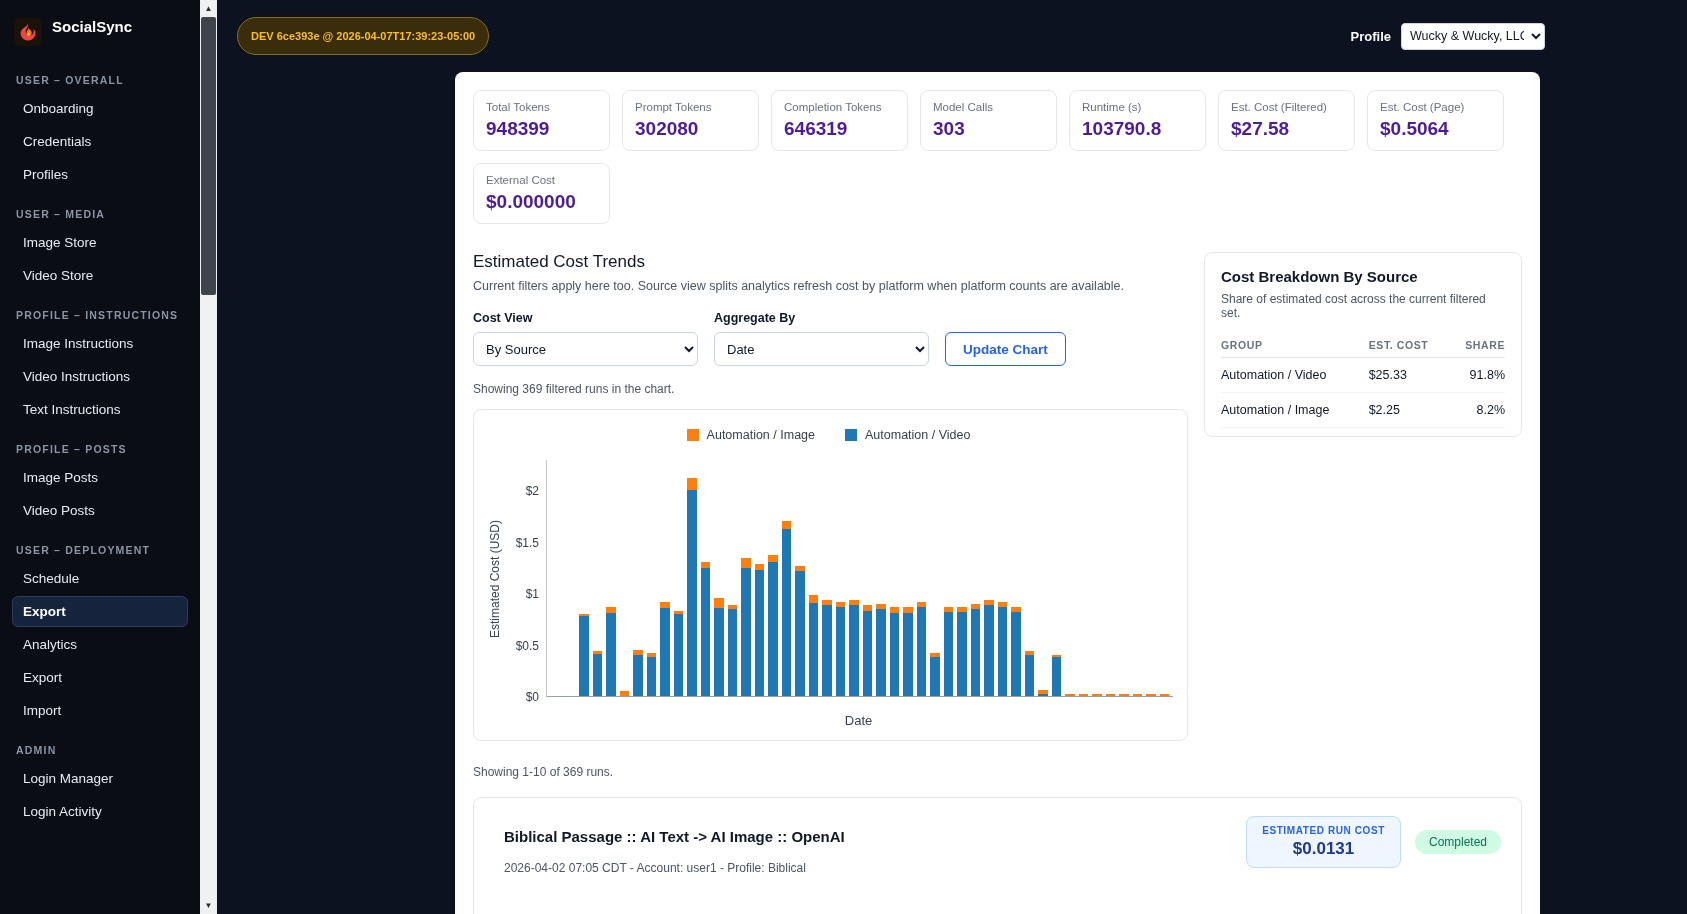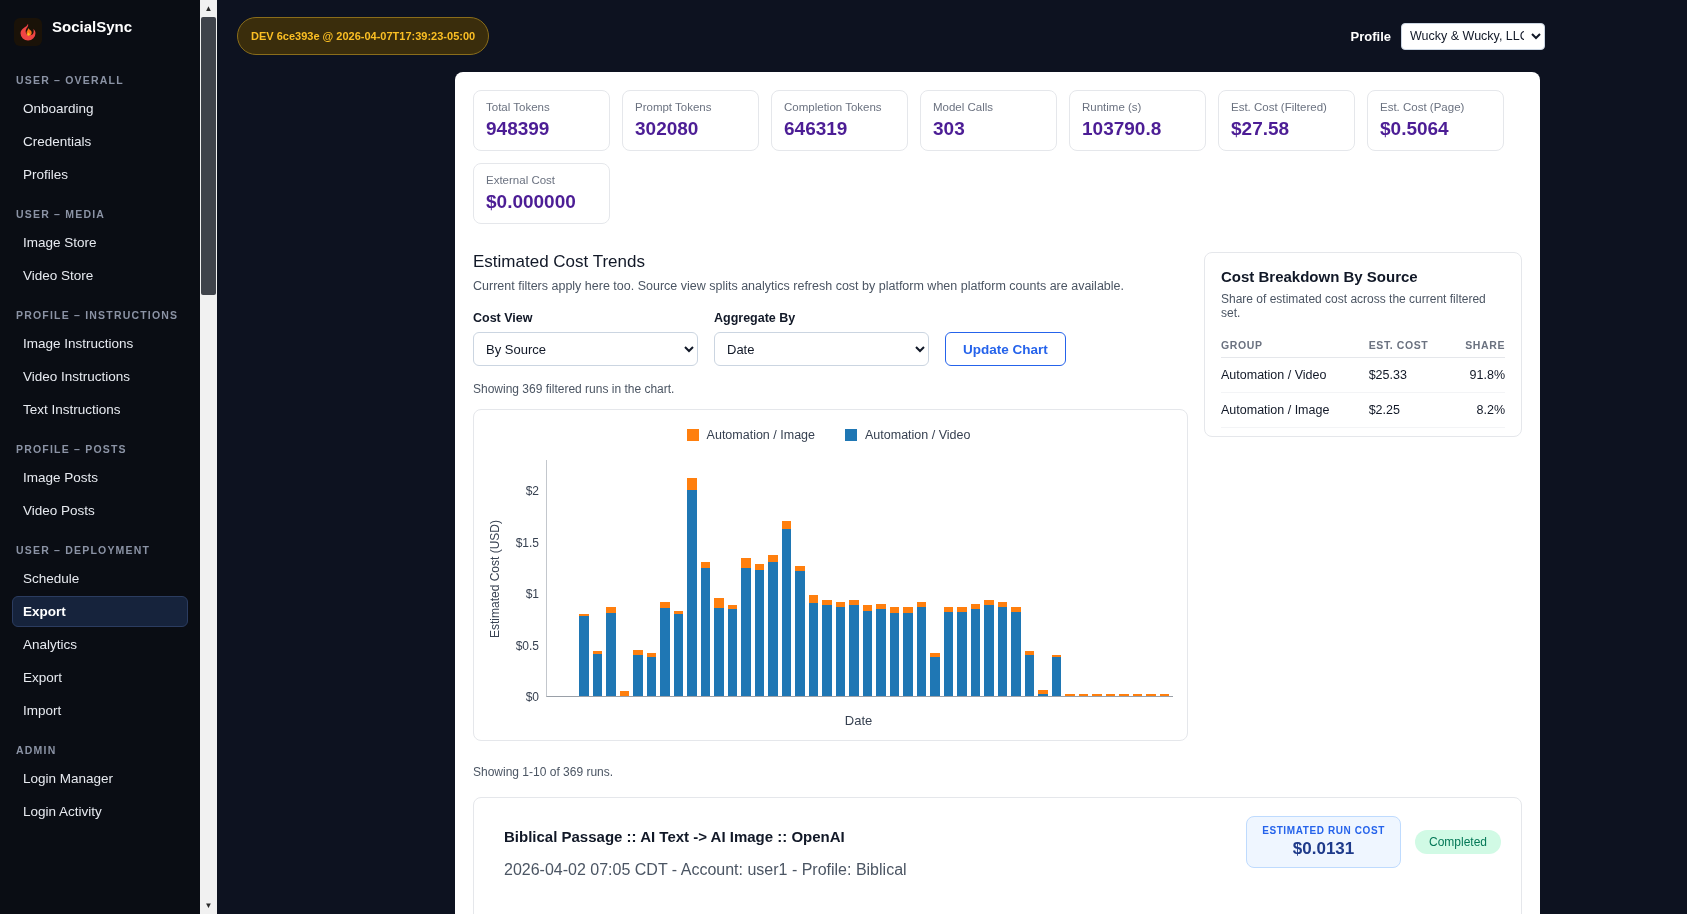--- a/index.html
+++ b/index.html
@@ -187,21 +187,21 @@
   .runs-section { margin-top:24px; }
   .runs-showing { font-size:12px; color:#4b5563; margin-bottom:18px; }
   .run-card {
     border:1px solid #e5e7eb; border-radius:8px;
     padding:18px 20px; background:#fff;
     display:flex; justify-content:space-between; align-items:flex-start;
     min-height:150px;
   }
   .run-left { padding-top:12px; padding-left:10px; }
   .run-title { font-size:15px; font-weight:700; color:#111827; margin-bottom:16px; }
-  .run-meta { font-size:16px; color:#4b5563; }
+  .run-meta { font-size:12px; color:#4b5563; }
   .run-right { display:flex; align-items:center; gap:14px; }
   .run-cost-box {
     background:#eff6ff; border:1px solid #bfdbfe; border-radius:8px;
     padding:8px 15px; text-align:center;
   }
   .run-cost-label { font-size:10px; font-weight:700; color:#2563eb; letter-spacing:0.6px; text-transform:uppercase; }
   .run-cost-value { font-size:17px; font-weight:800; color:#1e3a8a; margin-top:3px; }
   .status-badge {
     background:#d1fae5; color:#047857;
     font-size:12px; padding:5px 14px; border-radius:999px; white-space:nowrap;

